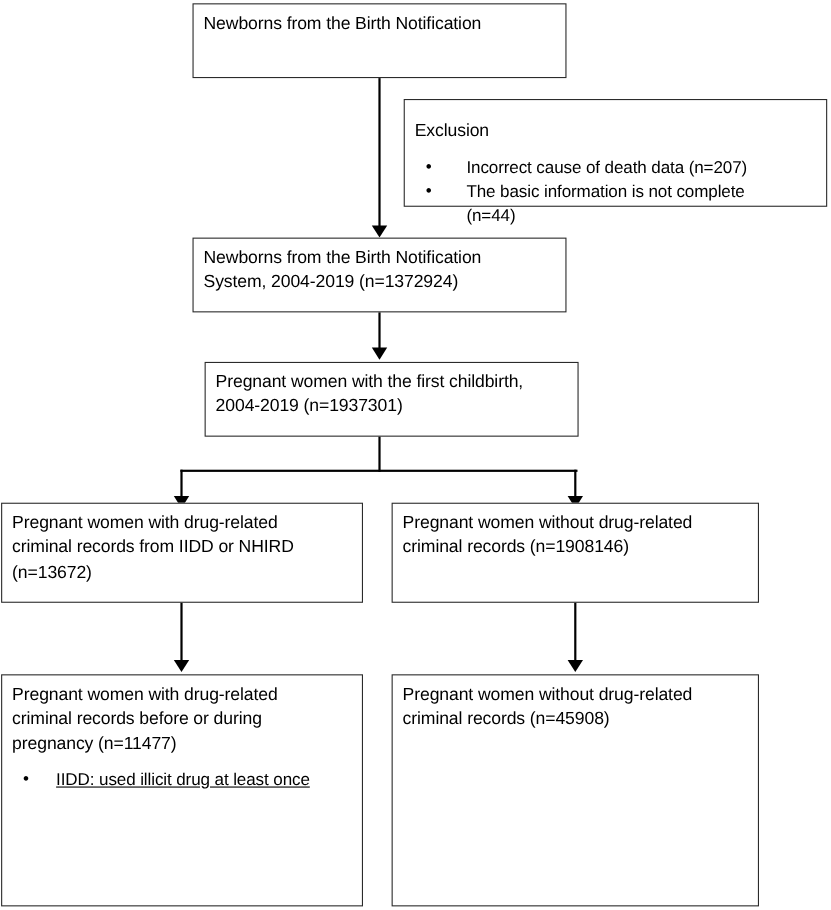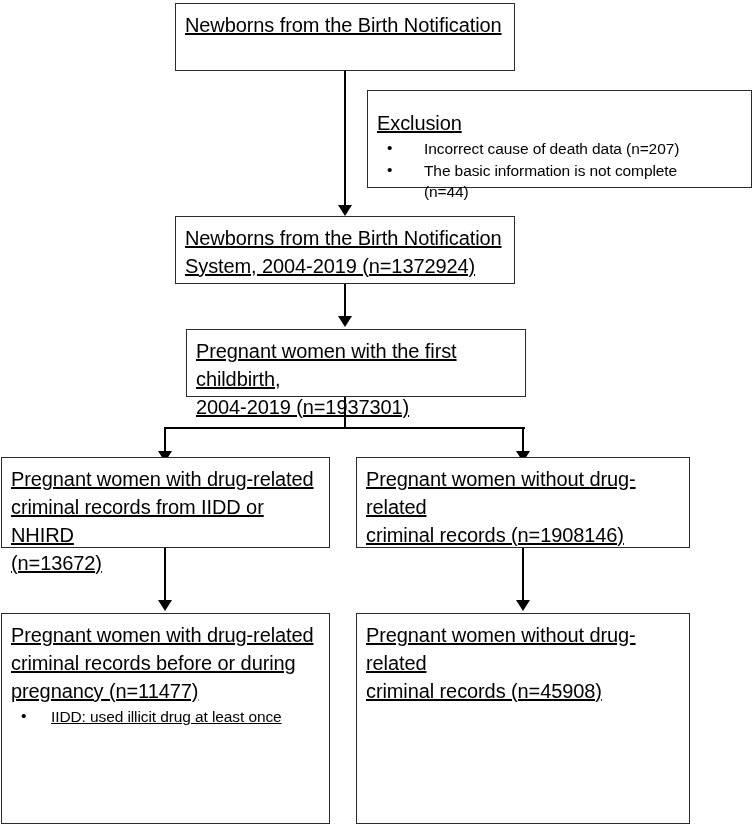--- a/index.html
+++ b/index.html
@@ -24,28 +24,27 @@
     border: 1.5px solid #2b2b2b;
     background: #ffffff;
     padding: 7px 9px 6px 9px;
   }
   .node p,
   .node ul {
     margin: 0;
     padding: 0;
   }
   .node p {
-    font-size: 20px;
+    font-size: 16px;
     line-height: 1.40;
     letter-spacing: -0.1px;
-    text-decoration: underline;
   }
   .node ul {
     list-style: none;
-    margin-top: 1px;
+    margin-top: 11px;
   }
   .node ul li {
     font-size: 15.5px;
     line-height: 1.40;
     letter-spacing: -0.1px;
     position: relative;
     padding-left: 47px;
   }
   .node ul li::before {
     content: "\2022";

